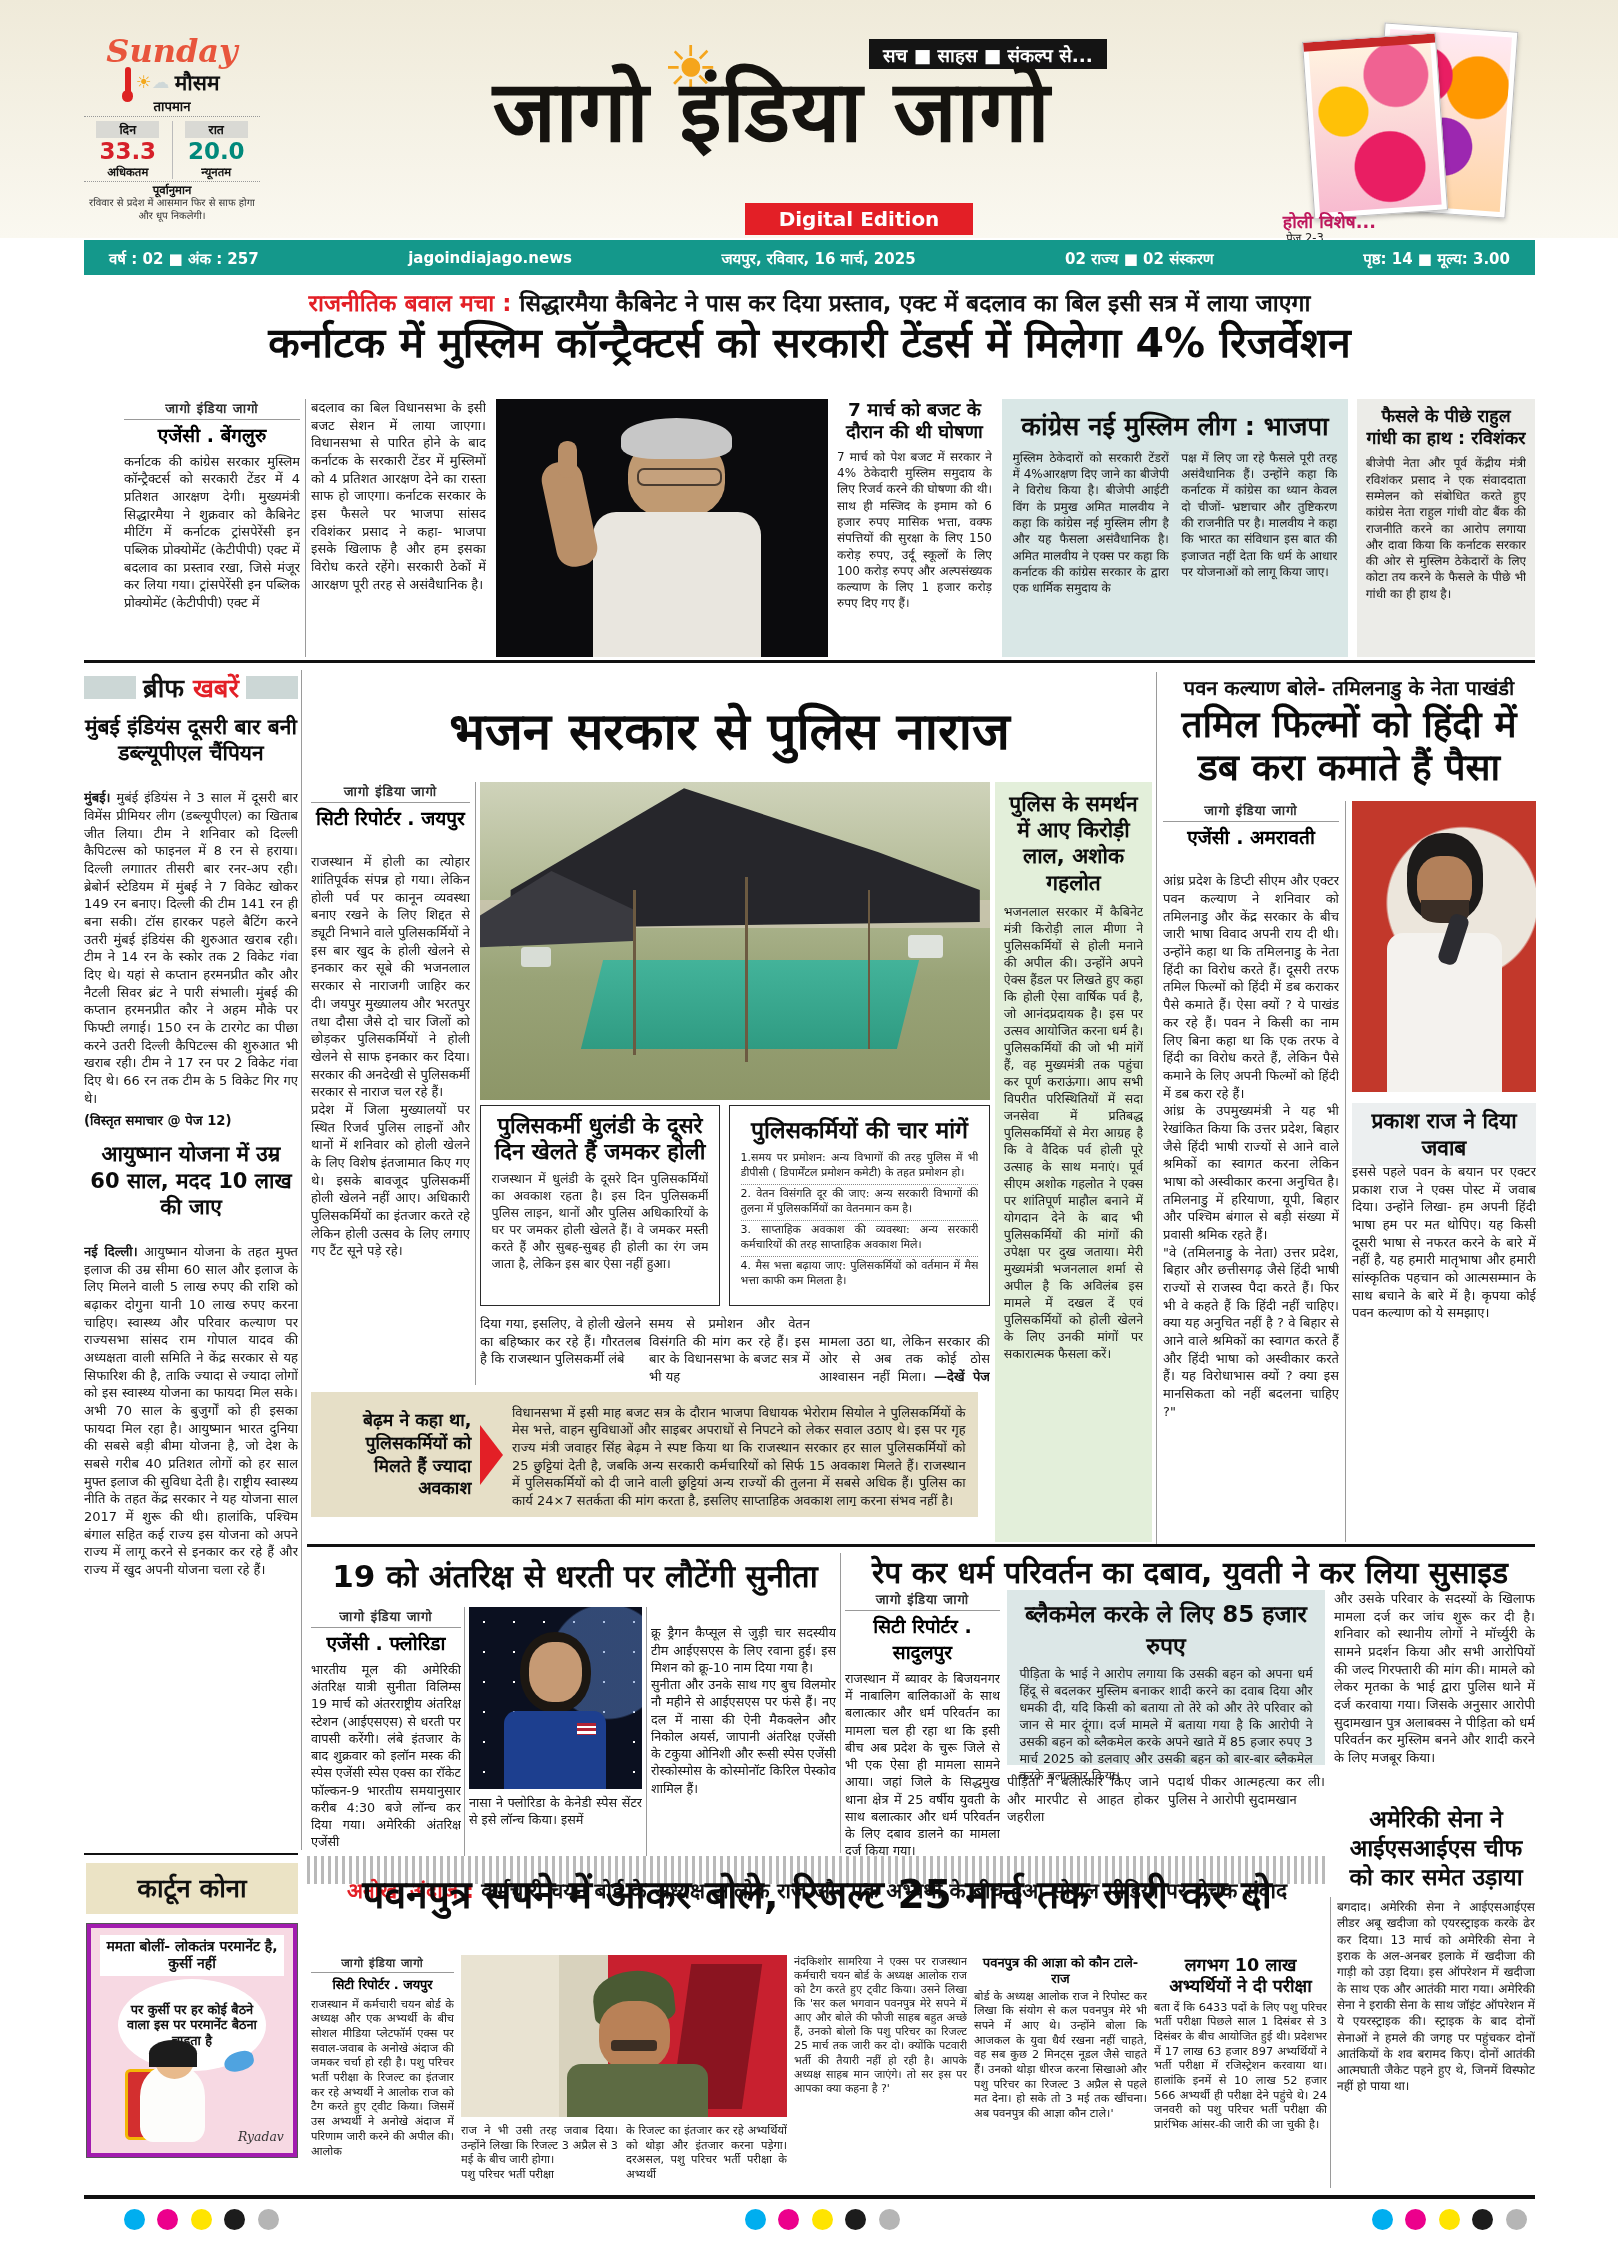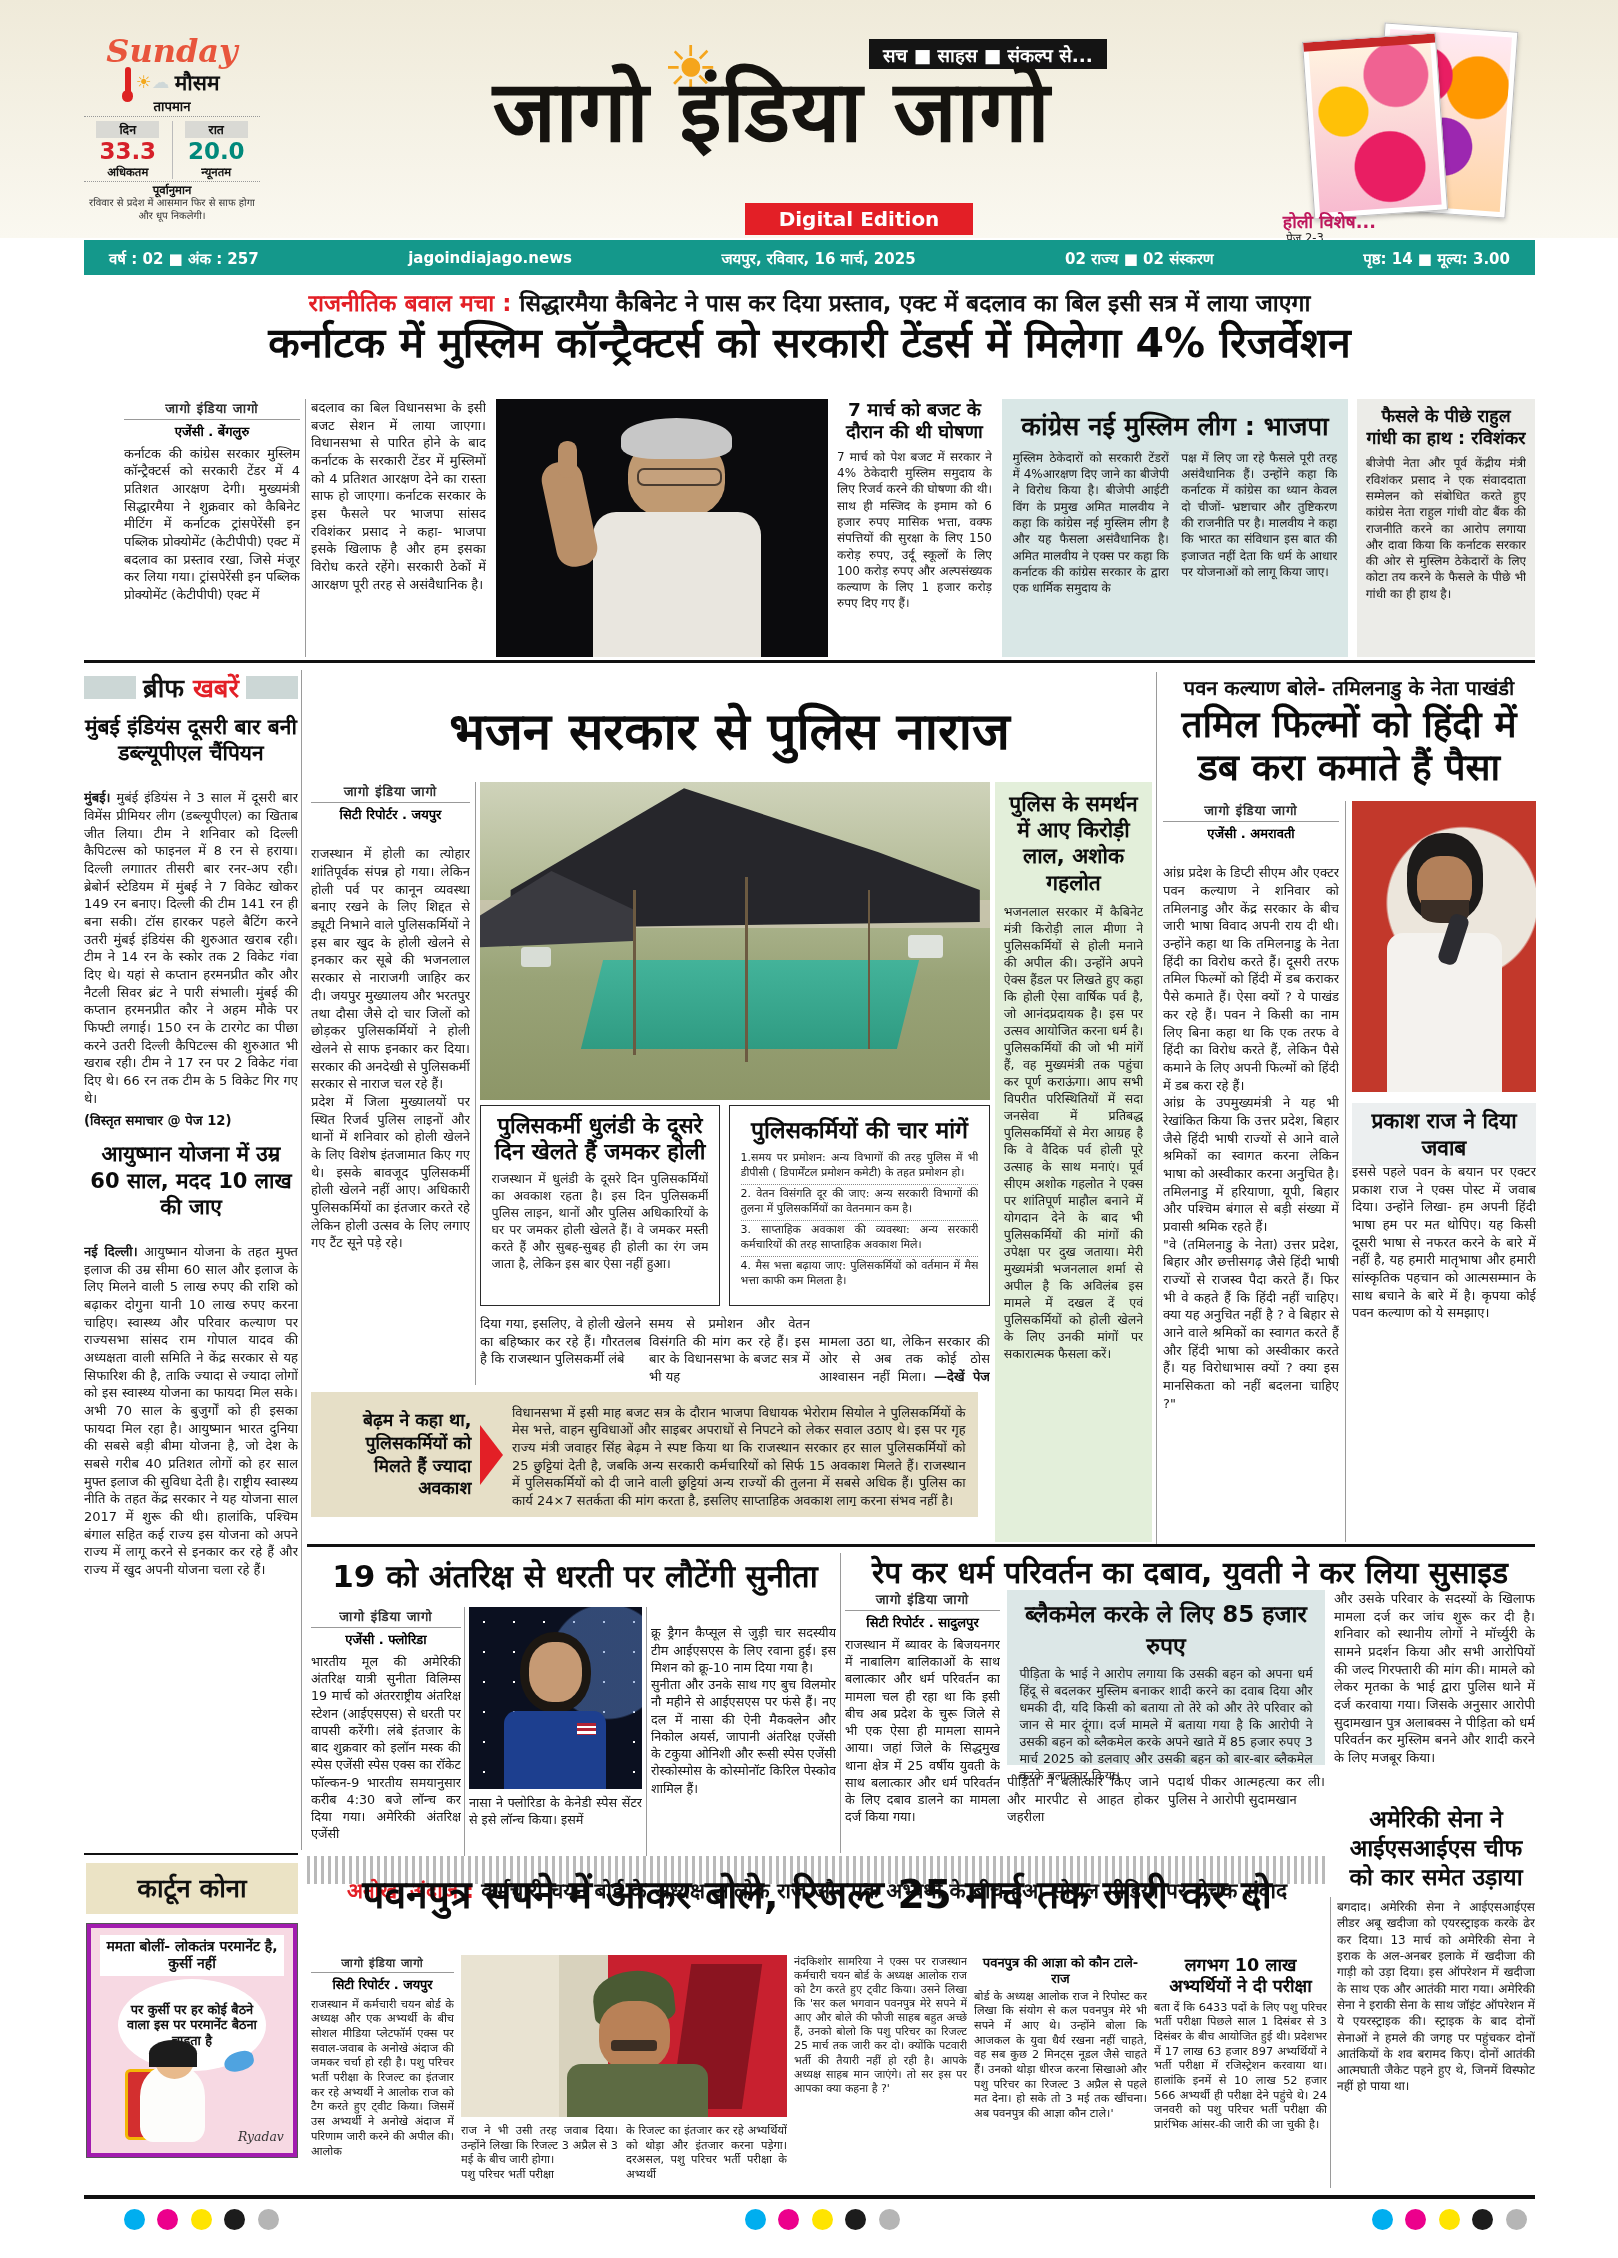--- a/index.html
+++ b/index.html
@@ -1,21 +1,21 @@
 <!DOCTYPE html>
 <html style="font-size:14px"><head>
 <meta charset="utf-8">
 <style>
   html,body{margin:0;padding:0;}
   body{width:1619px;height:2258px;background:#fff;font-family:"DejaVu Sans",sans-serif;color:#111;}
   .page{position:relative;width:1619px;height:2258px;overflow:hidden;background:#fff;}
   .abs{position:absolute;}
   .body{font-size:13px;line-height:1.36;text-align:justify;color:#161616;white-space:pre-line;overflow:hidden;}
   .brand{font-size:13.2px;font-weight:bold;color:#333;text-align:center;border-bottom:0.9px solid #999;padding-bottom:1.8px;letter-spacing:0.9px;}
-  .byline{font-size:13px;font-weight:bold;text-align:center;margin:2.6px 0 4.4px 0;color:#000;}
+  .byline{font-size:19px;font-weight:bold;text-align:center;margin:2.6px 0 4.4px 0;color:#000;}
   .hl{font-weight:900;color:#0c0c0c;}
   .kick{font-weight:bold;text-align:center;}
   .red{color:#e31f26;}
   .vr{position:absolute;width:0.9px;background:#9a9a9a;}
   .hrule{position:absolute;background:#111;}
   .boxed{border:1.8px solid #2a2a2a;}
   .dots{position:absolute;display:flex;gap:12.4px;}
   .dot{width:21px;height:21px;border-radius:50%;}
   .ph{position:absolute;overflow:hidden;}
   .demand{border-bottom:0.9px dotted #888;padding:2.6px 0;}

